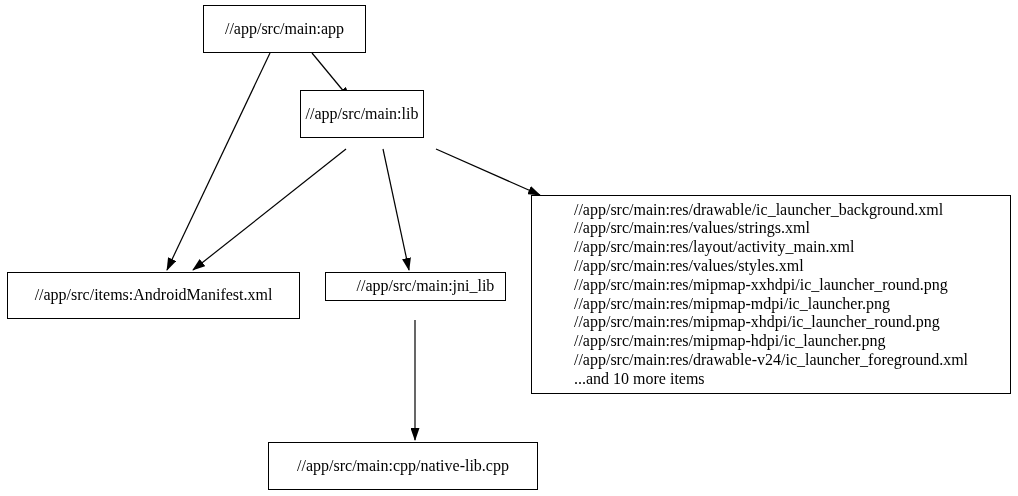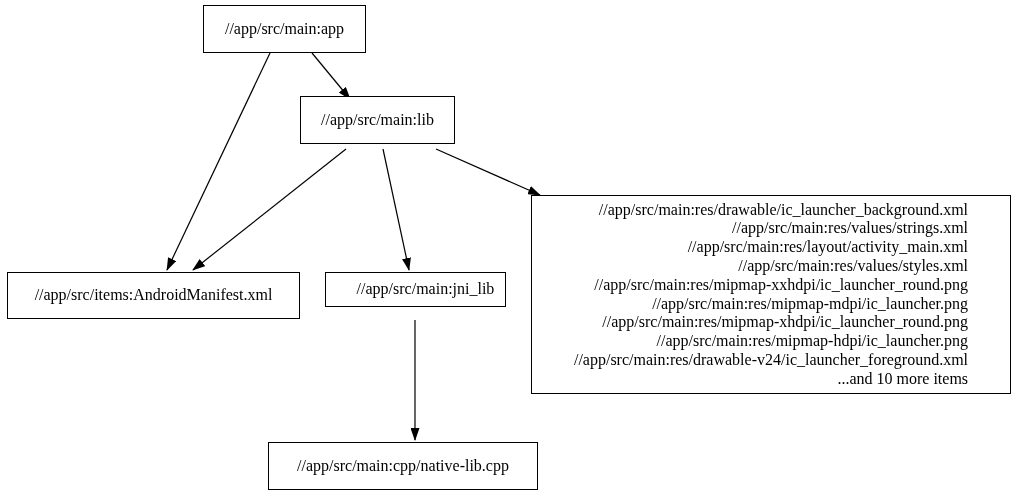--- a/index.html
+++ b/index.html
@@ -28,29 +28,29 @@
     stroke-width: 1.2;
   }
   .node {
     position: absolute;
     box-sizing: border-box;
     border: 1.5px solid #000000;
     background: #ffffff;
     display: flex;
     align-items: center;
     justify-content: center;
-    text-align: right;
+    text-align: left;
     font-size: 16px;
     line-height: 18.8px;
     white-space: nowrap;
   }
   .node-app            { left: 203px; top: 5px;   width: 163px; height: 48px; }
-  .node-lib            { left: 300px; top: 96px; width: 155px; height: 48px; }
+  .node-lib            { left: 300px; top: 90px; width: 124px; height: 48px; }
   .node-manifest       { left: 7px;   top: 272px; width: 293px; height: 47px; }
-  .node-jni-lib        { left: 325px; top: 272px; width: 181px; height: 35px; padding-left: 20px; }
+  .node-jni-lib        { left: 325px; top: 272px; width: 181px; height: 29px; padding-left: 20px; }
   .node-res-files      { left: 531px; top: 195px; width: 480px; height: 199px; }
   .node-native-lib-cpp { left: 268px; top: 442px; width: 270px; height: 48px; }
   .multiline {
     white-space: pre-line;
   }
 </style>
 </head>
 <body>
 
 <div class="canvas">

